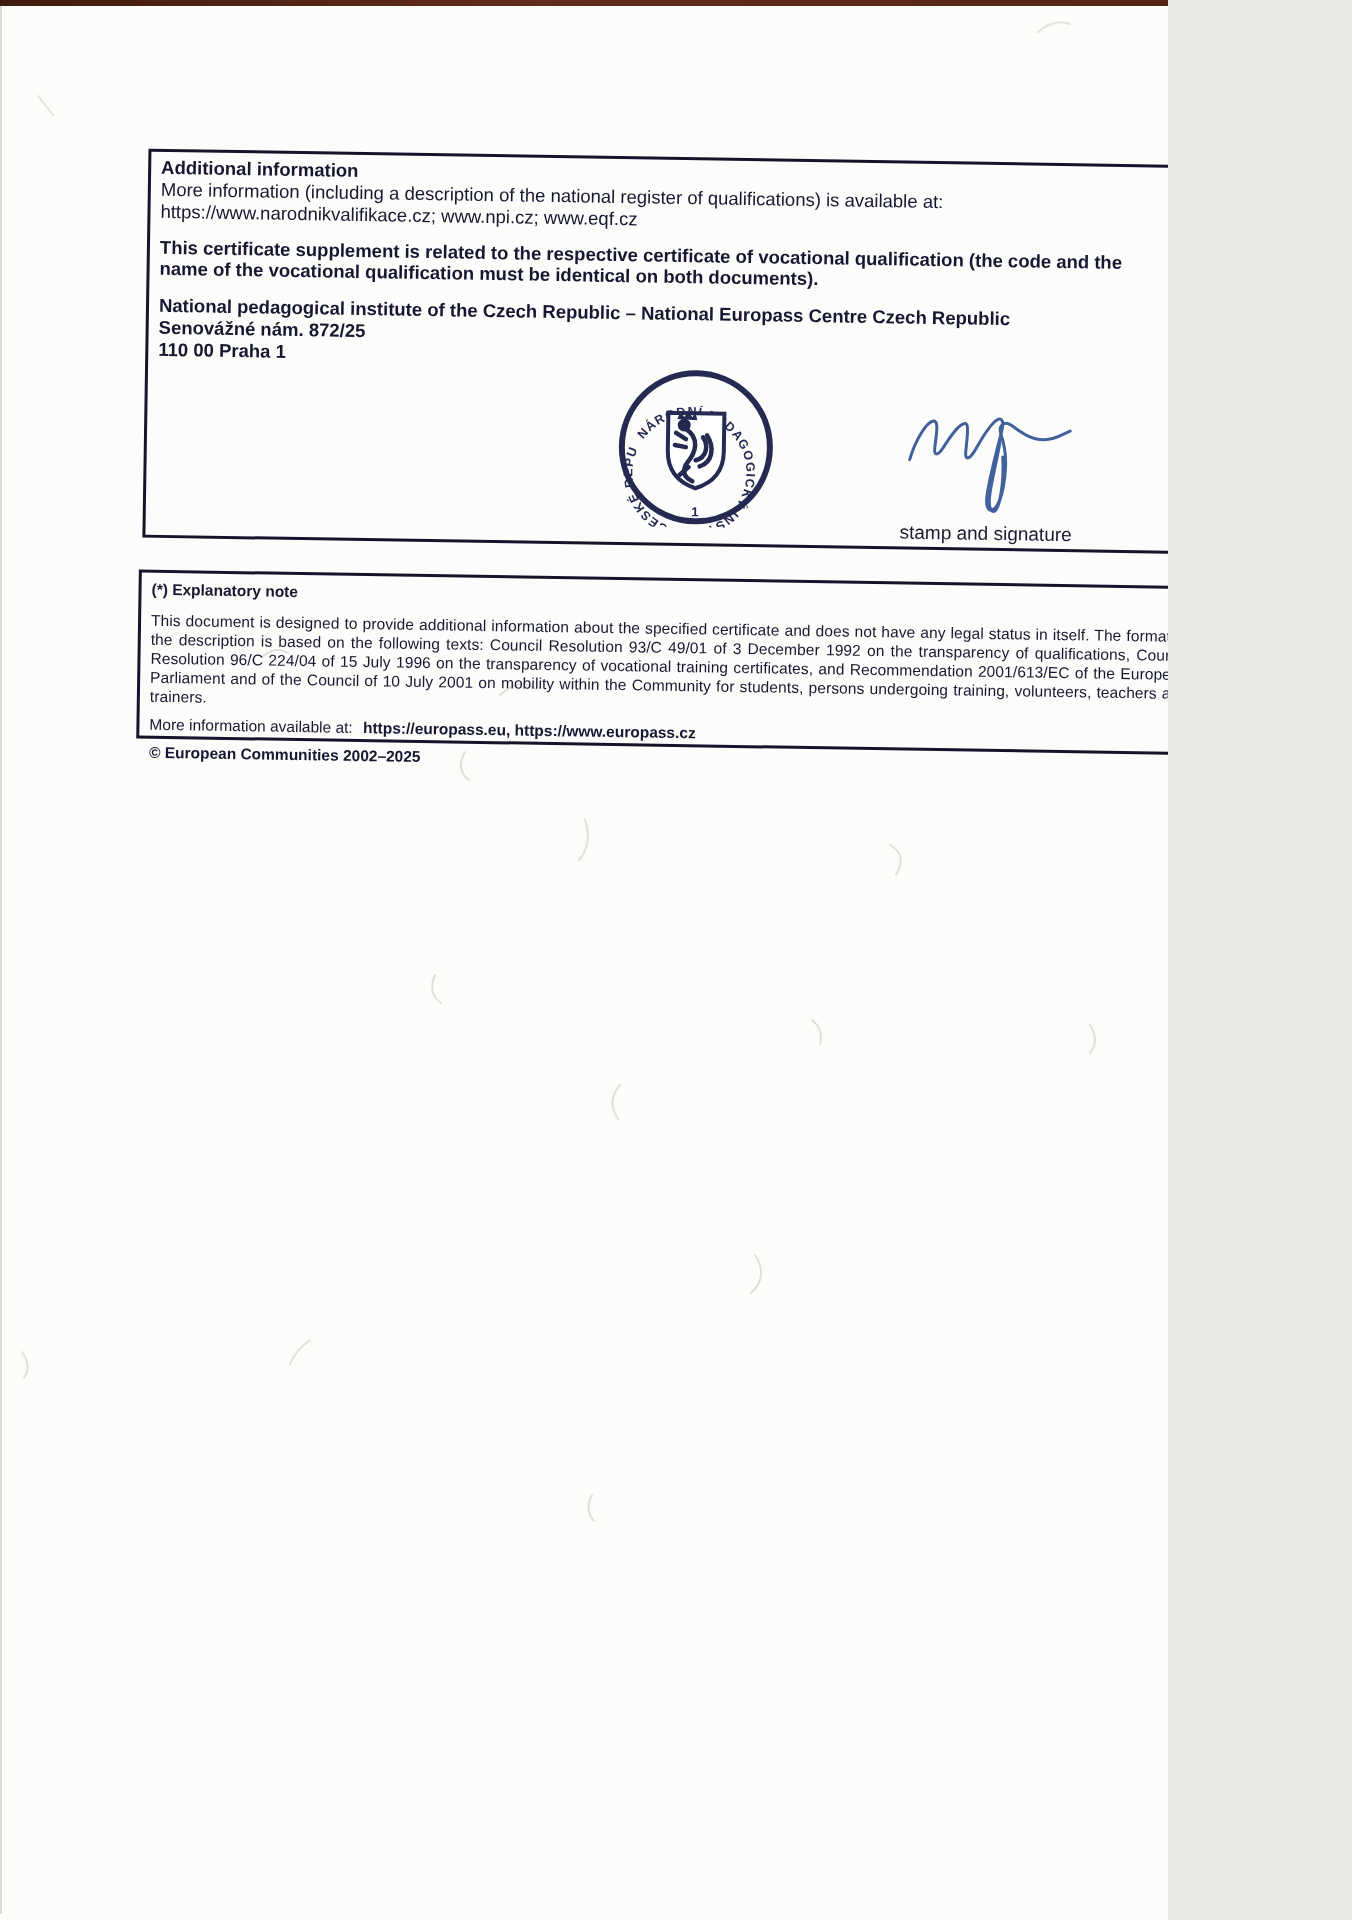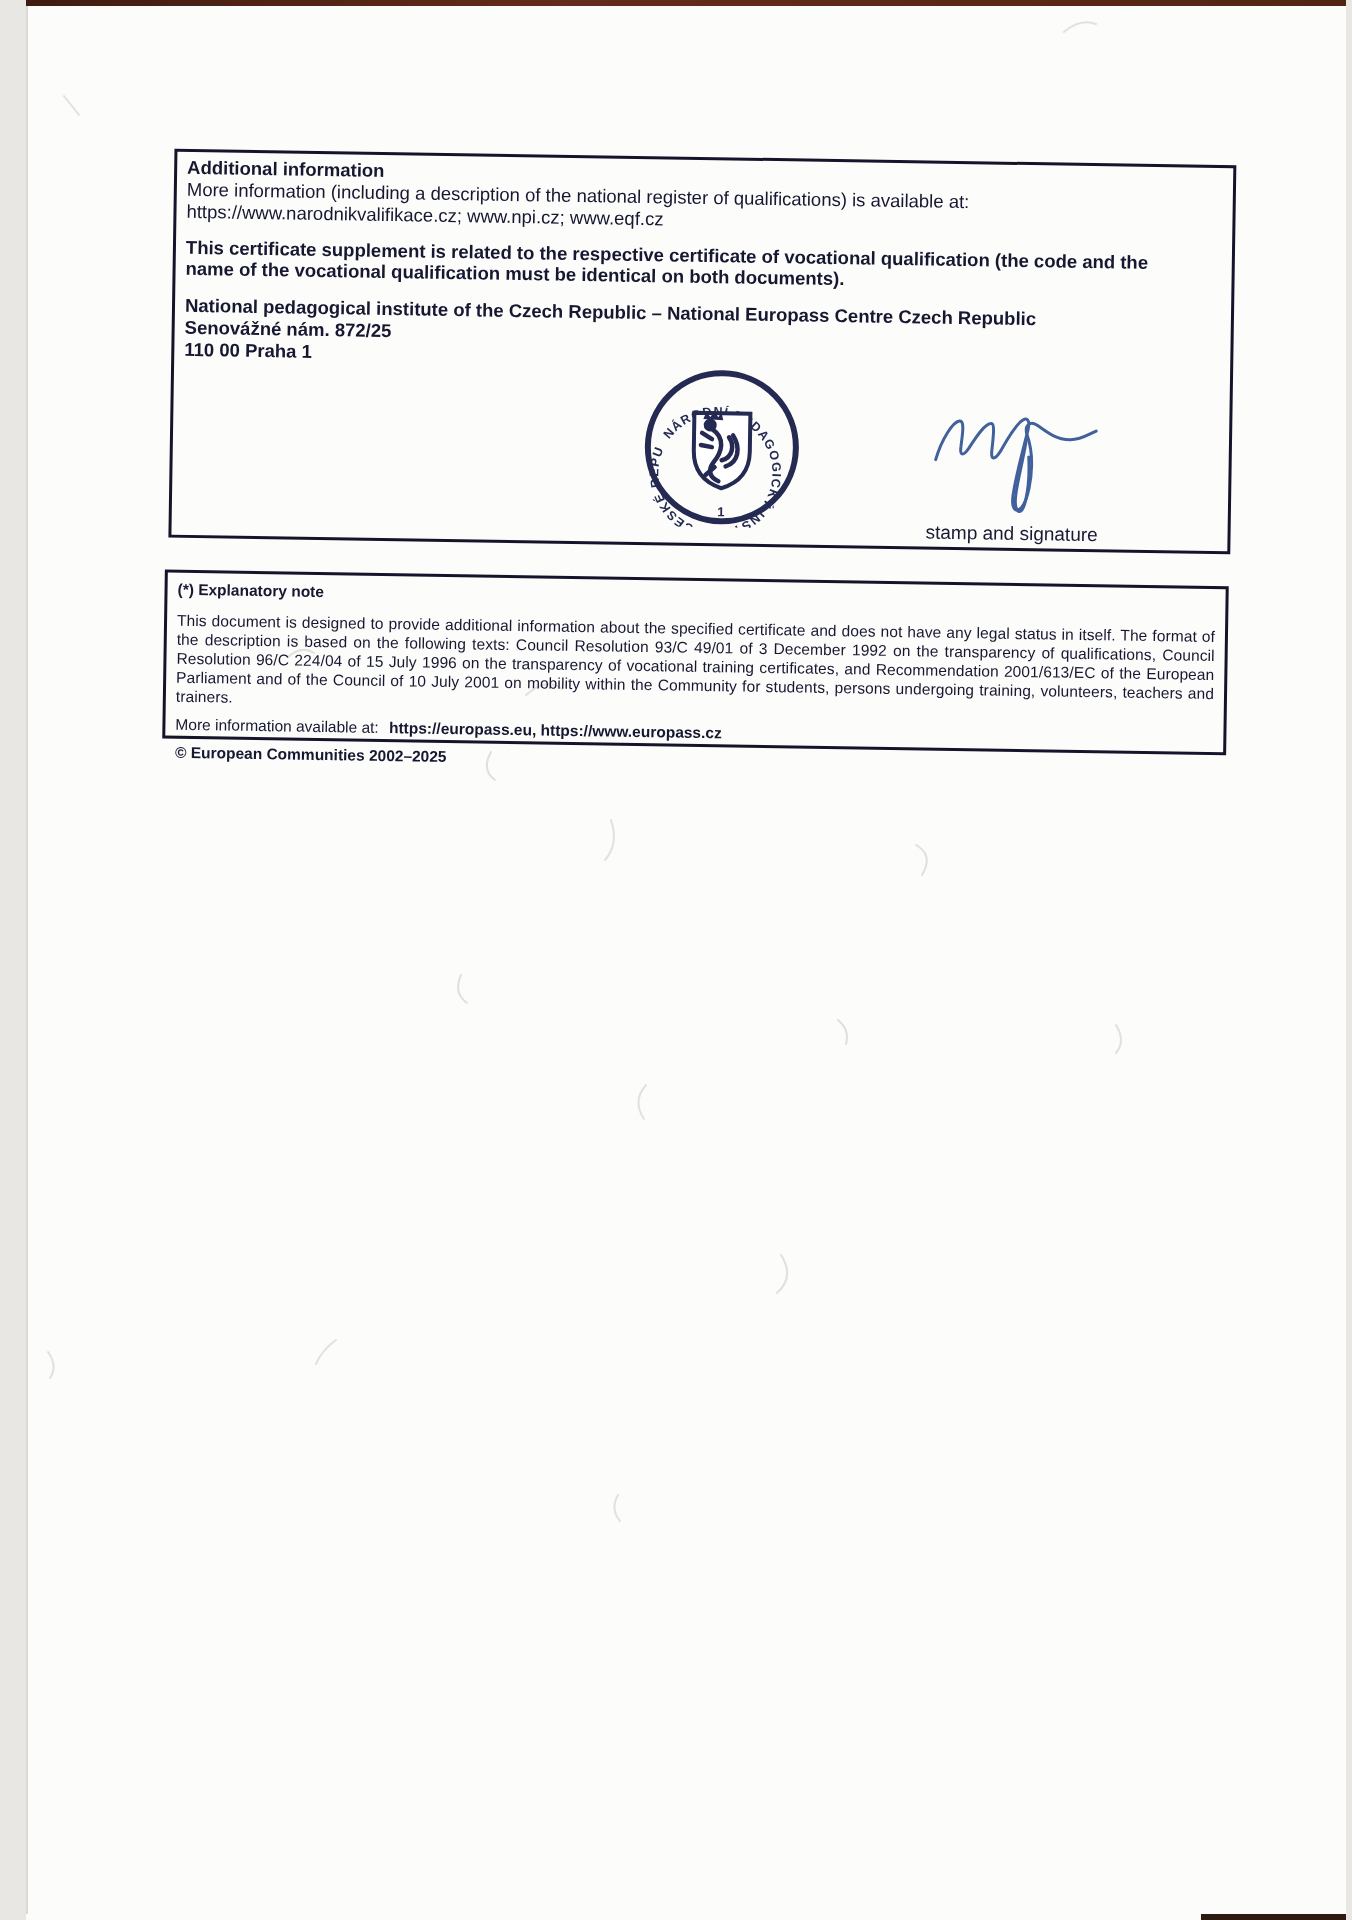--- a/index.html
+++ b/index.html
@@ -1,23 +1,22 @@
 <!DOCTYPE html>
 <html><head>
 <meta charset="utf-8">
 <style>
   html,body{margin:0;padding:0;background:#e9e7e3;}
   .page{
     position:relative;
-    width:1320px;height:1920px;
+    width:1168px;height:1920px;
     background:#fcfcfa;
     overflow:hidden;
     font-family:"Liberation Sans", sans-serif;
     color:#161731;
-    margin-left:26px;
   }
   .scan-edge-top{
     position:absolute;top:0;left:0;width:1352px;height:6px;
     background:linear-gradient(90deg,#3f1c10,#642c1a 40%,#512414);
   }
   .scan-edge-bottom{
     position:absolute;bottom:0;left:1175px;width:177px;height:6px;
     background:#2f1a12;
   }
   .scan-edge-left{

